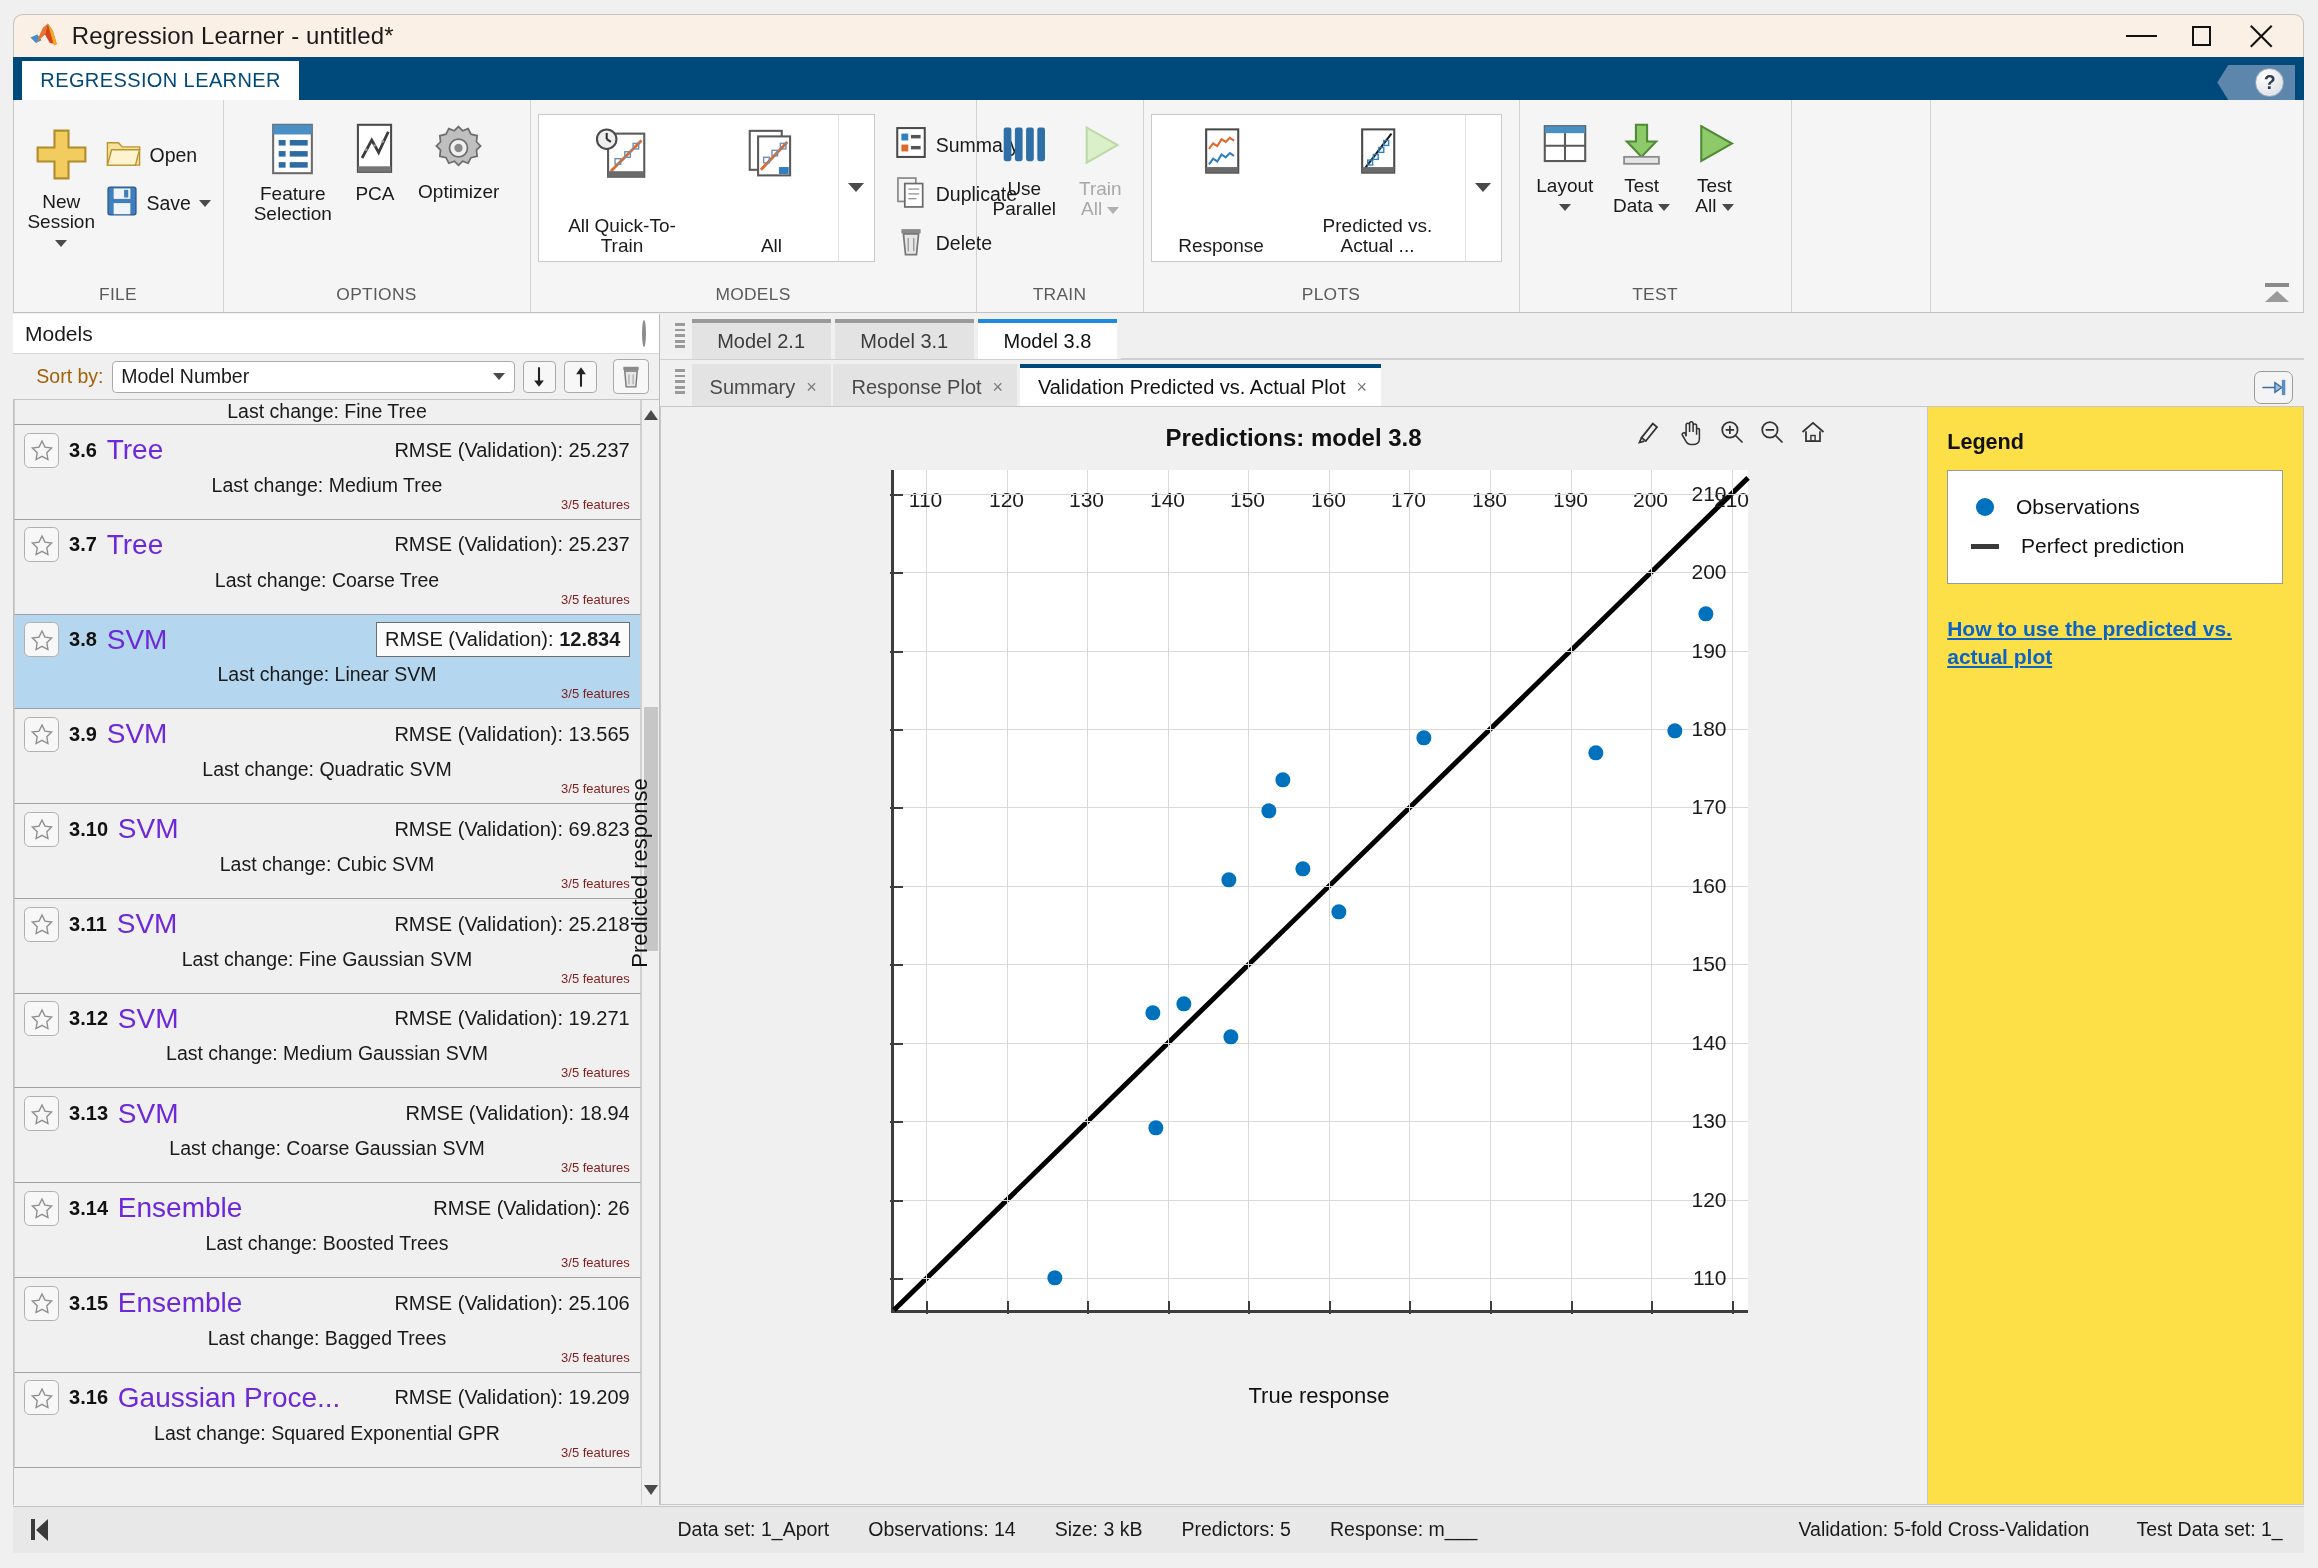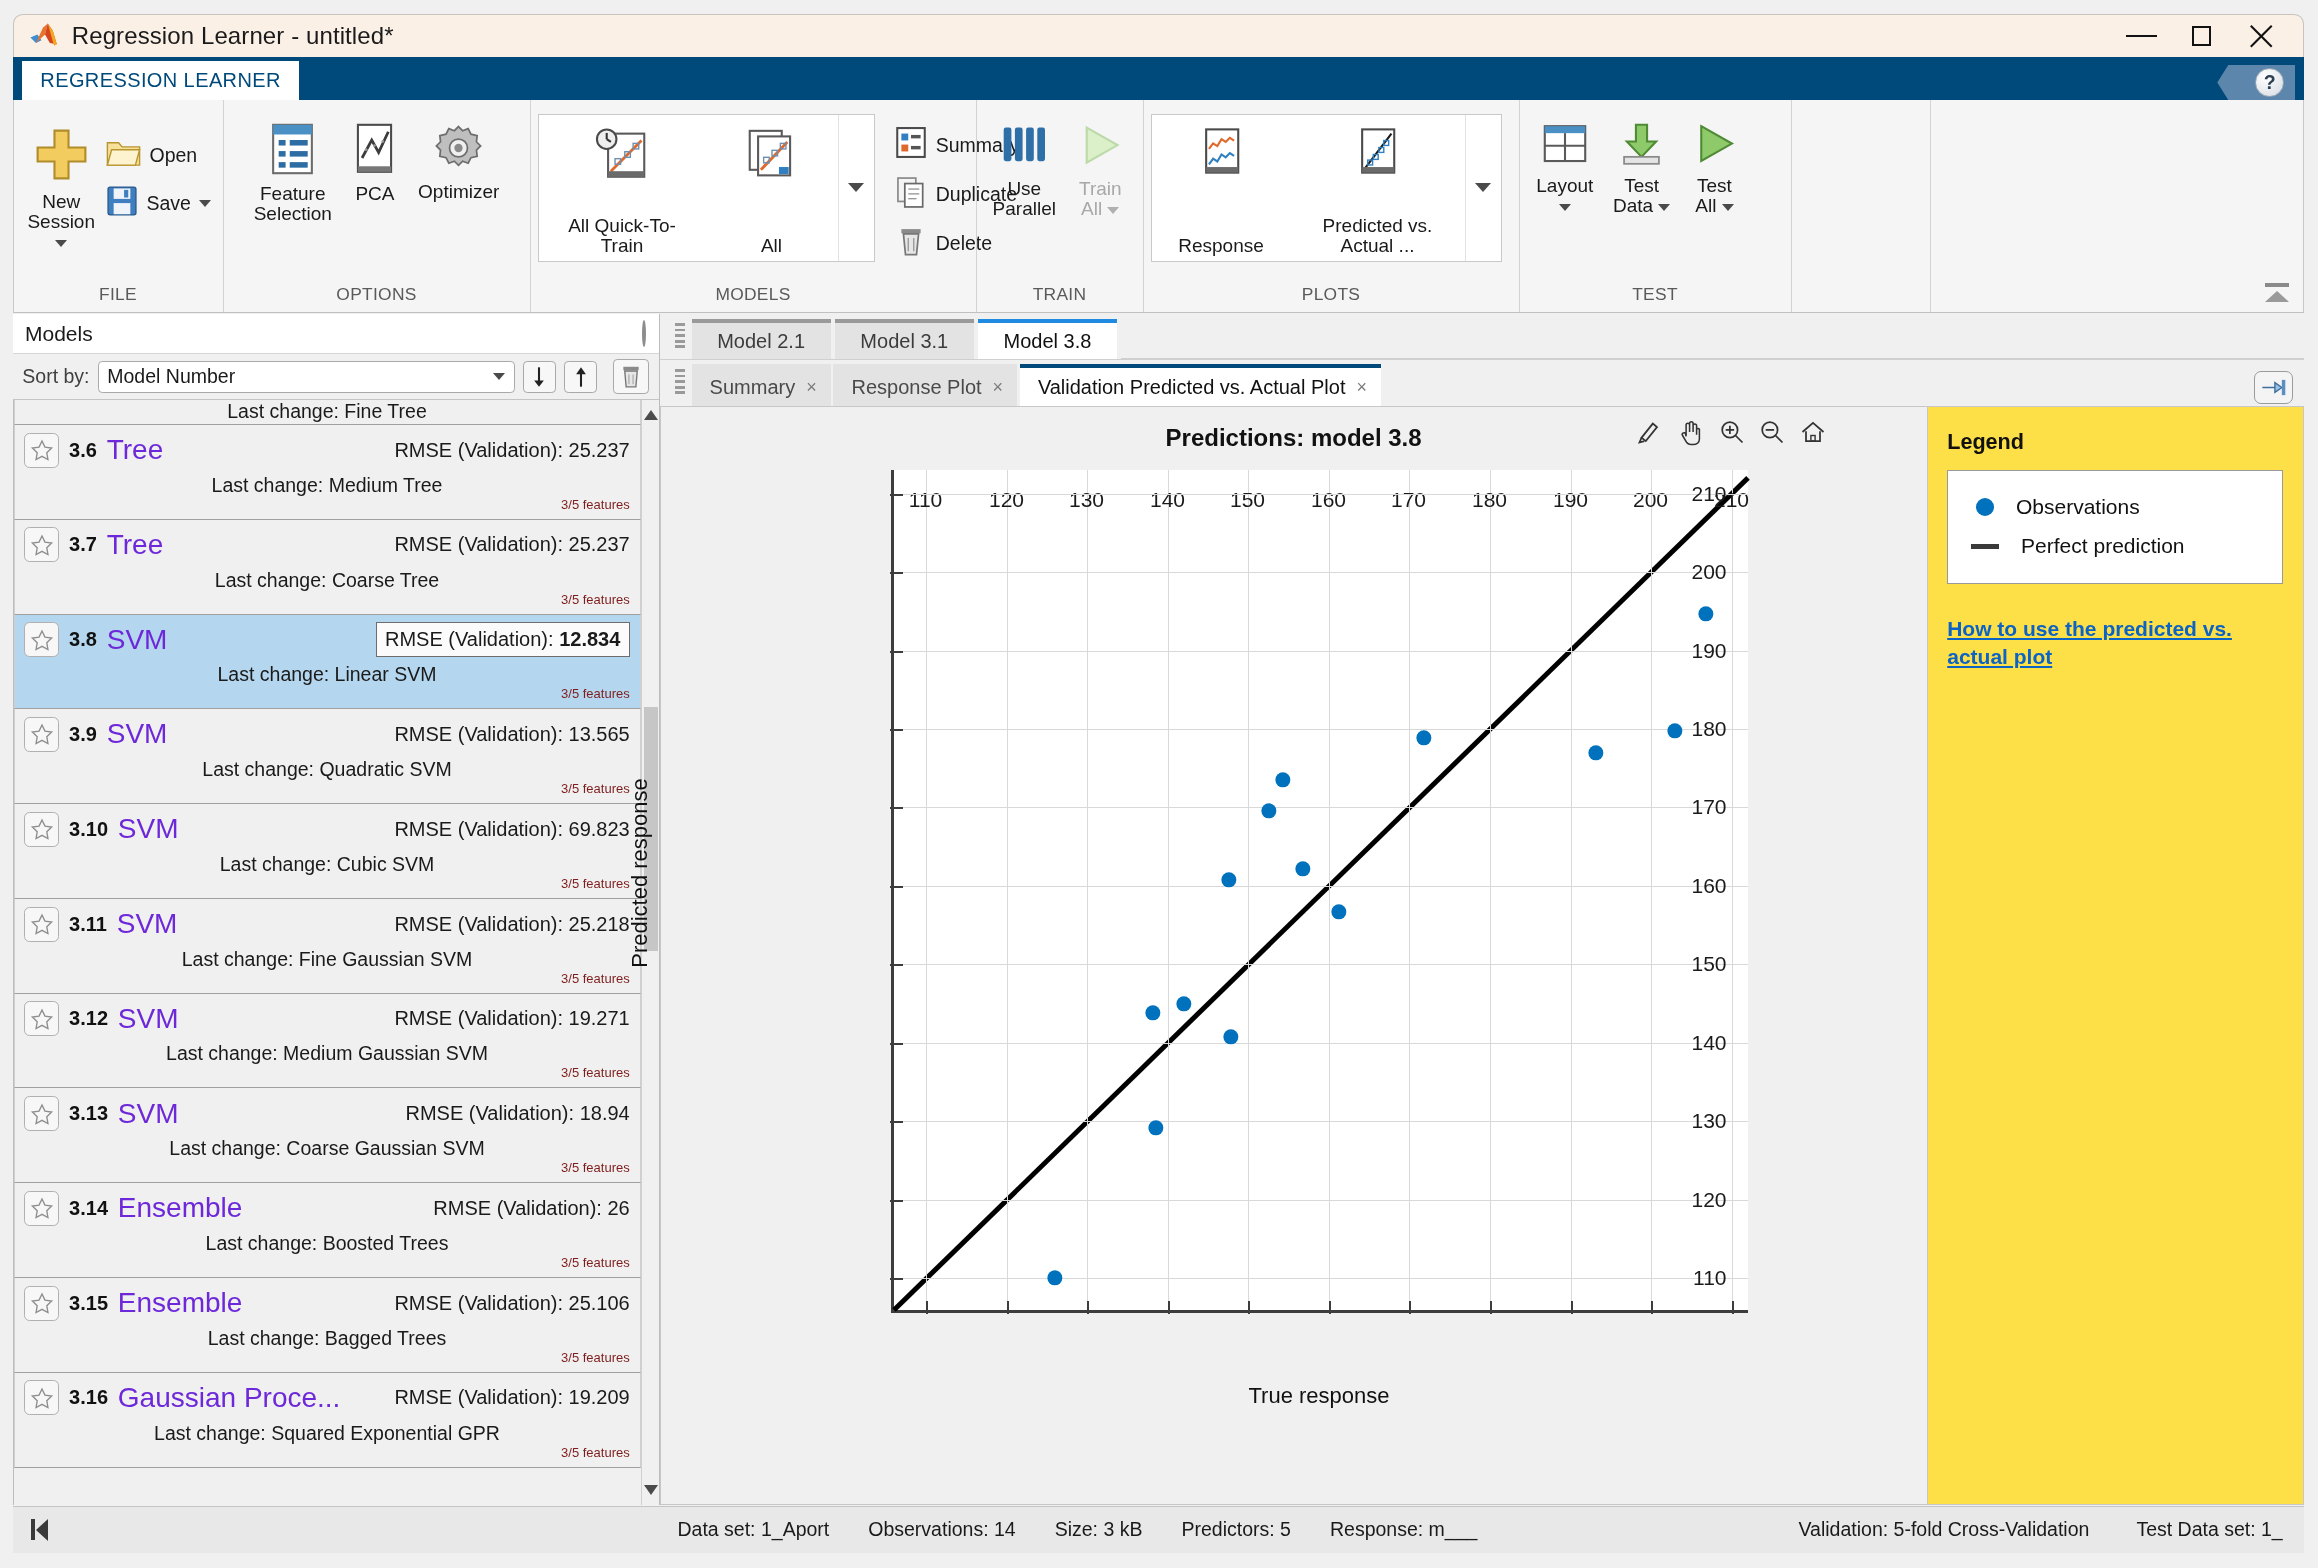--- a/index.html
+++ b/index.html
@@ -144,21 +144,21 @@
   }
   .panel-title .dot-btn { margin-left: auto; }
   .circ-icon {
     width: 18px; height: 18px; border-radius: 50%;
     border: 2.1px solid #8d8d8d;
   }
   .sortbar {
     height: 46px; background: #f0f0f0; border-bottom: 0.7px solid #c4c4c4;
     display: flex; align-items: center; padding: 0 9.8px; gap: 8.4px;
   }
-  .sortbar .sortlabel { font-size: 19.5px; color: #404040; }
+  .sortbar .sortlabel { font-size: 19.5px; color: #a16207; margin-left: 14px; }
   .combo {
     flex: 1; height: 32px; background: #fff; border: 0.7px solid #a9a9a9; border-radius: 4.2px;
     display: flex; align-items: center; padding: 0 8.4px;
     font-size: 19.5px; color: #1a1a1a;
   }
   .combo .caret-sm { margin-left: auto; }
   .sq-btn {
     width: 33px; height: 32px; background: #f7f7f7; border: 0.7px solid #a9a9a9; border-radius: 4.2px;
     display: flex; align-items: center; justify-content: center;
   }

